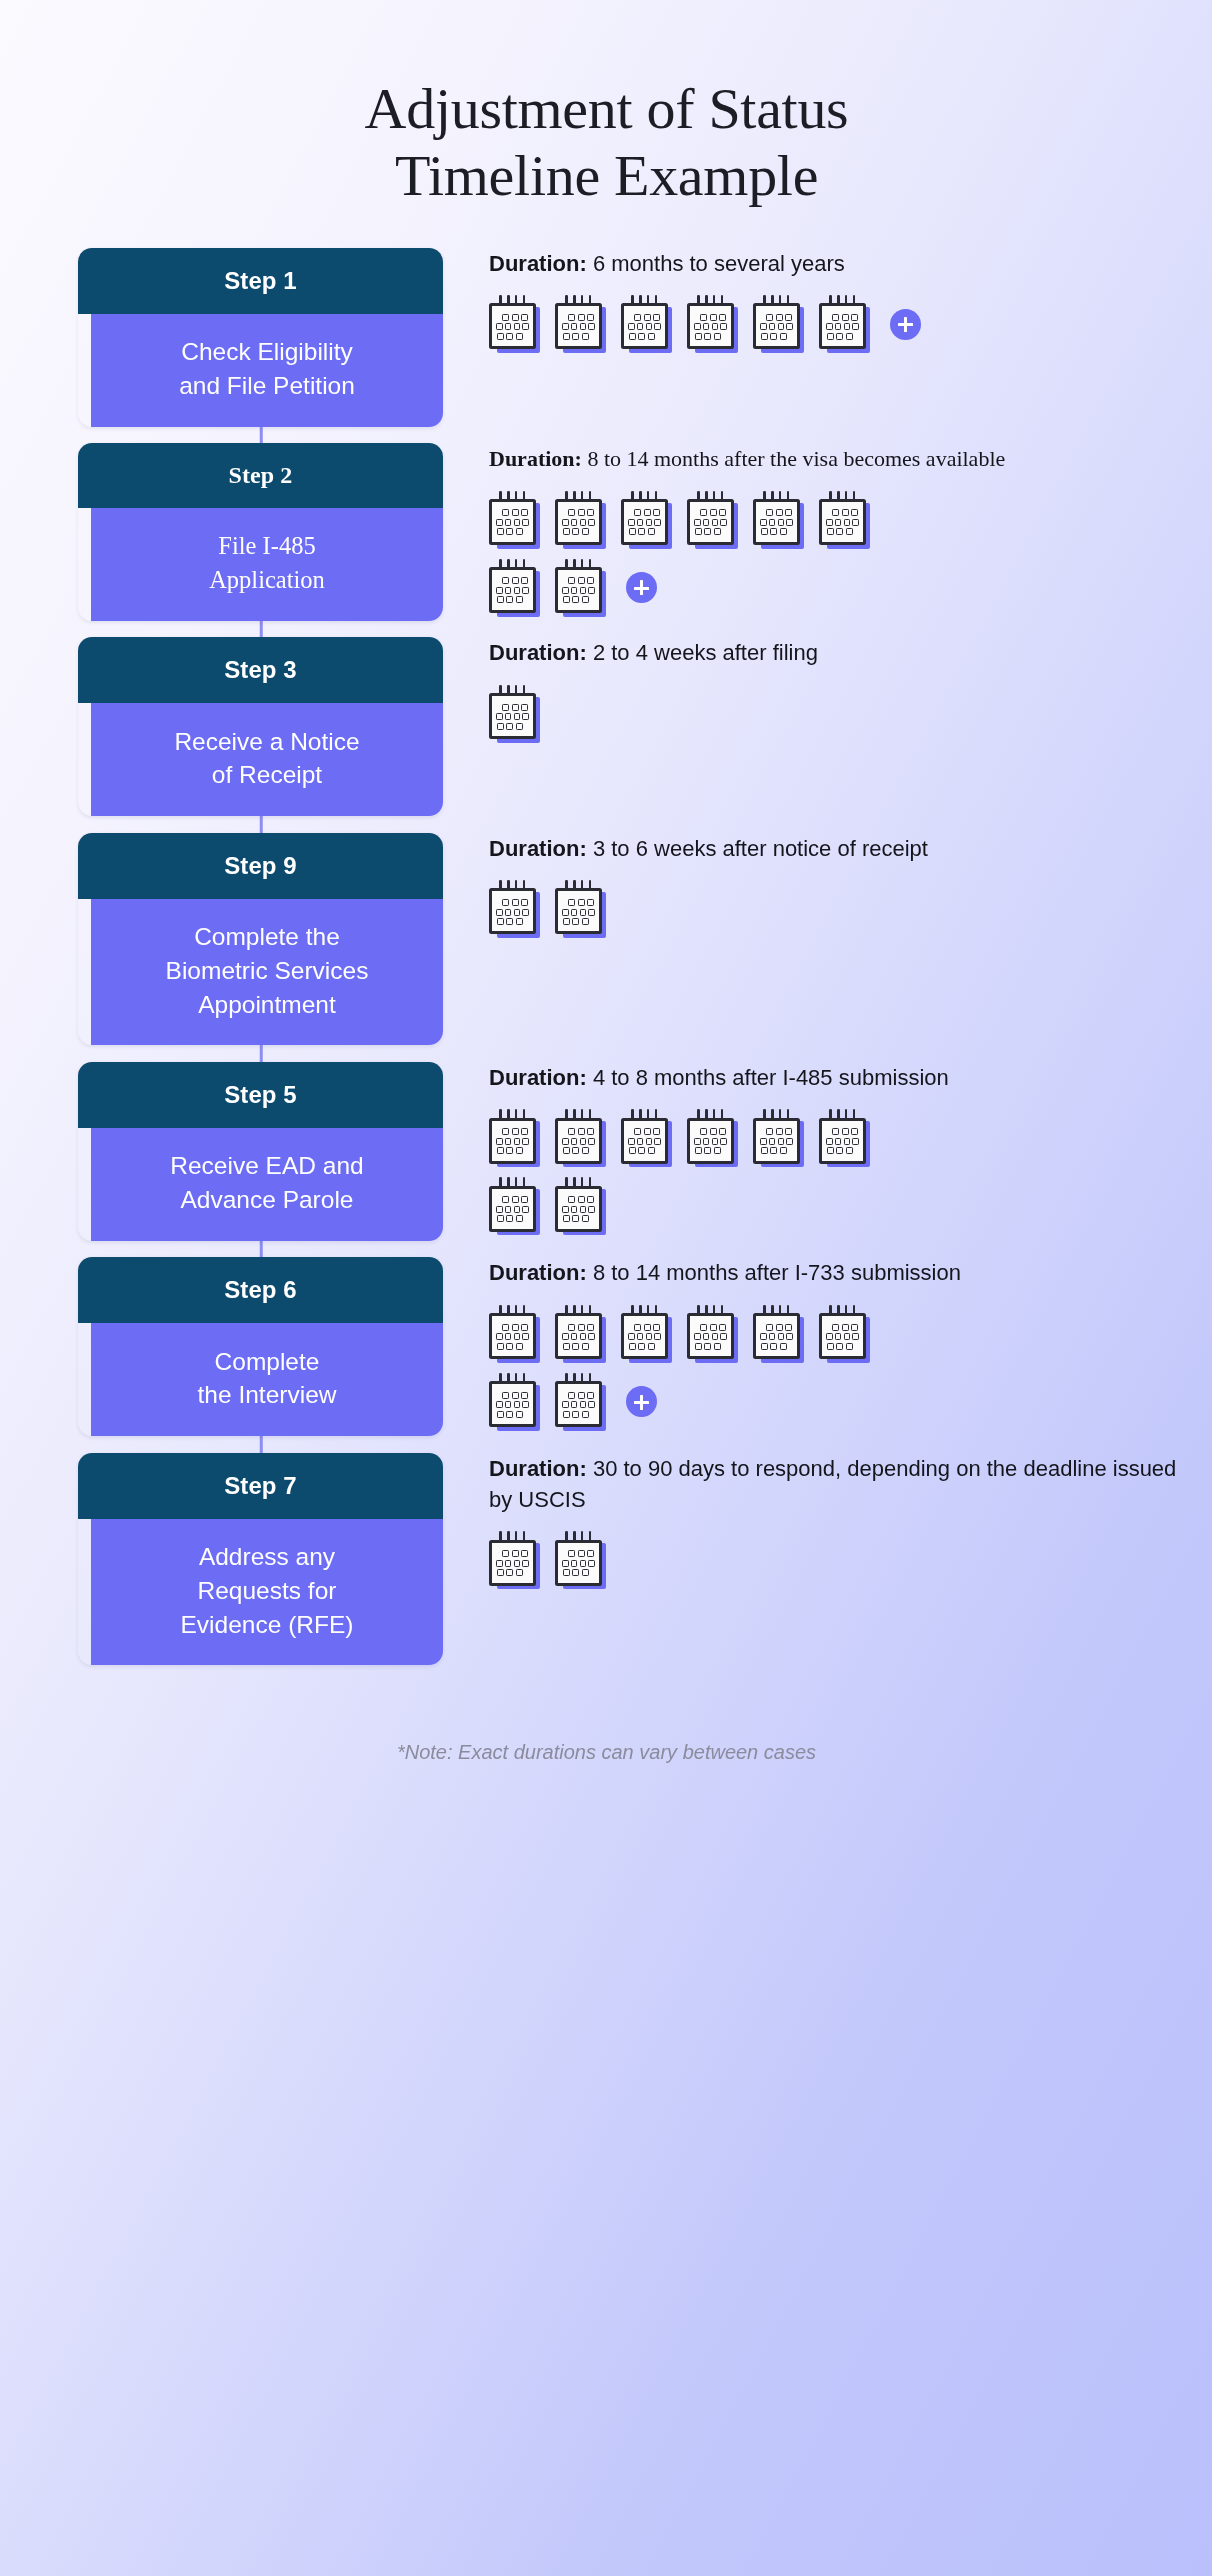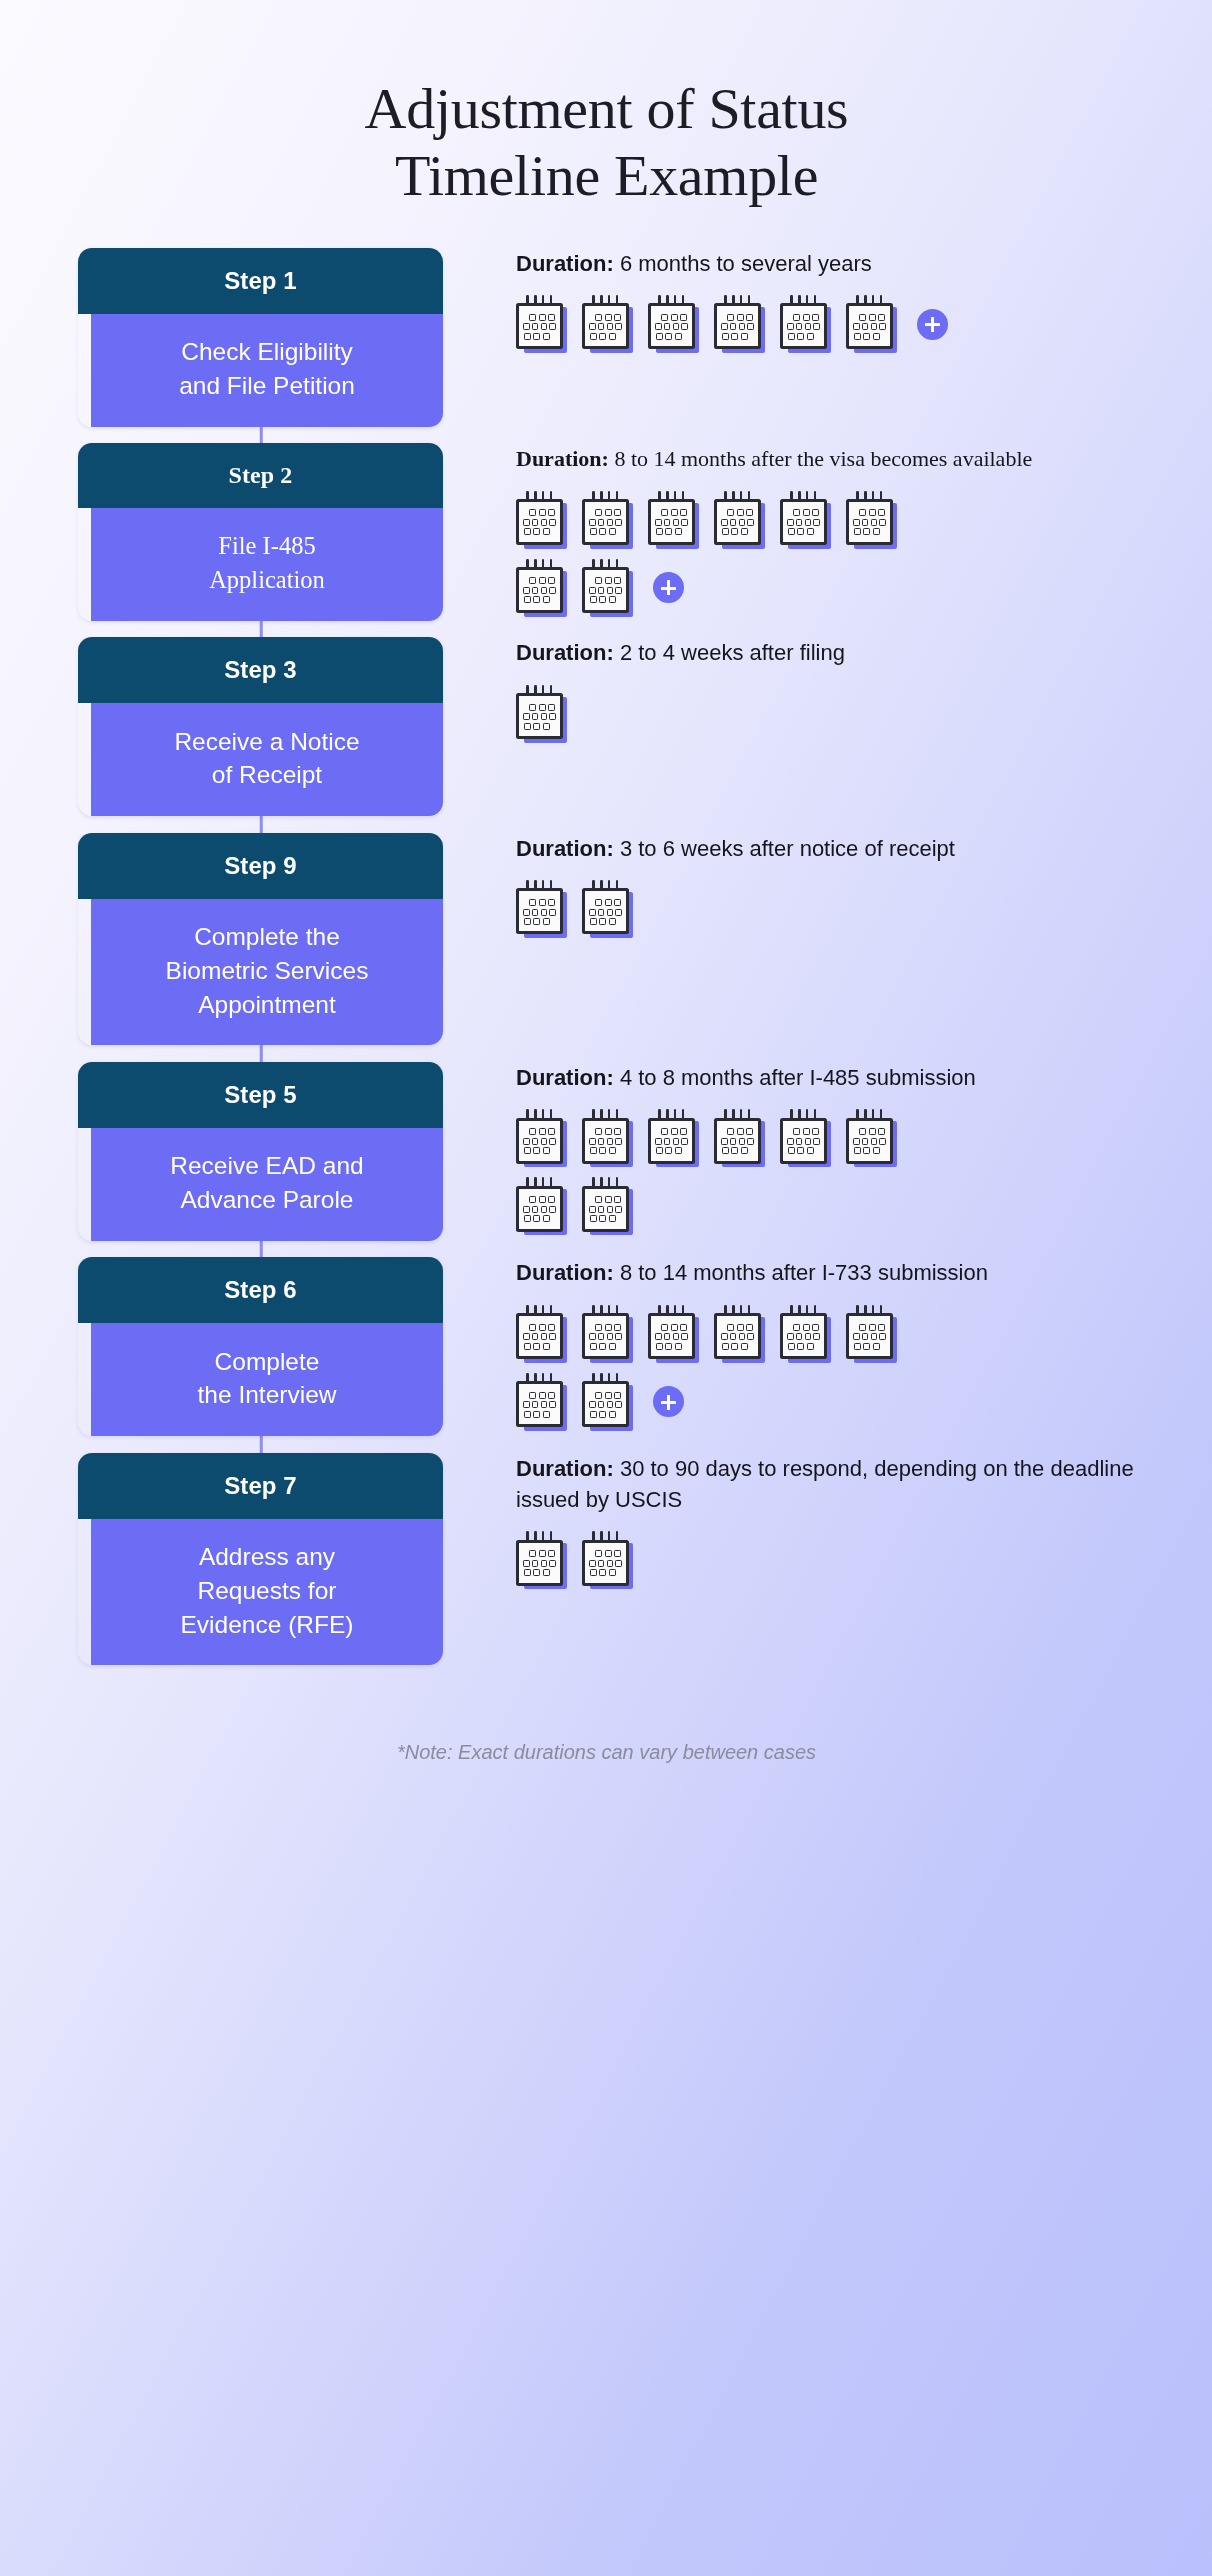--- a/index.html
+++ b/index.html
@@ -103,21 +103,20 @@
     left: 50%;
     transform: translateX(-50%);
     z-index: 1;
   }
 
   
   .detail-col {
     flex: 1 1 auto;
     padding-left: 46px;
     padding-right: 25px;
-    margin-left: 27px;
   }
 
   .duration-line {
     font-size: 22px;
     line-height: 1.42;
     color: #15151c;
     margin-bottom: 16.4px;
     max-width: 711px;
   }
   .duration-line b { font-weight: bold; }

